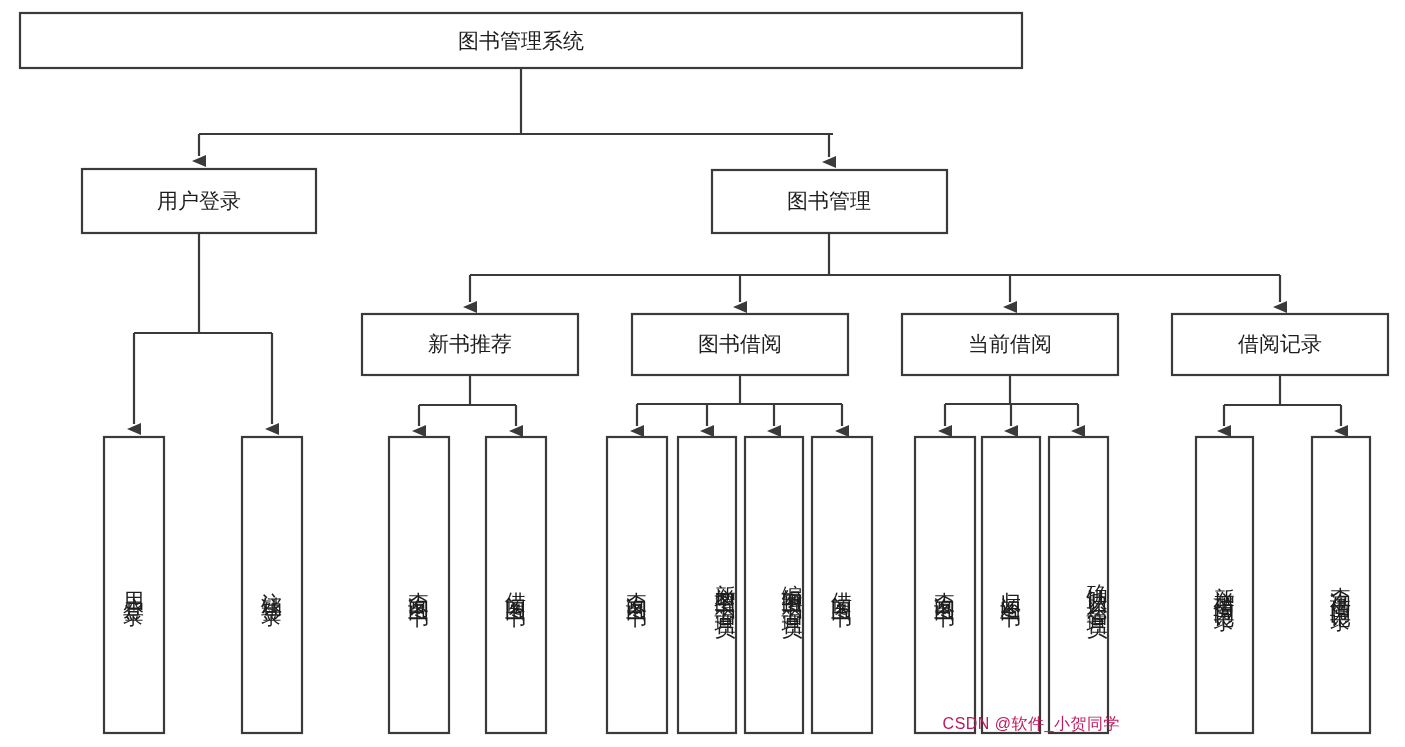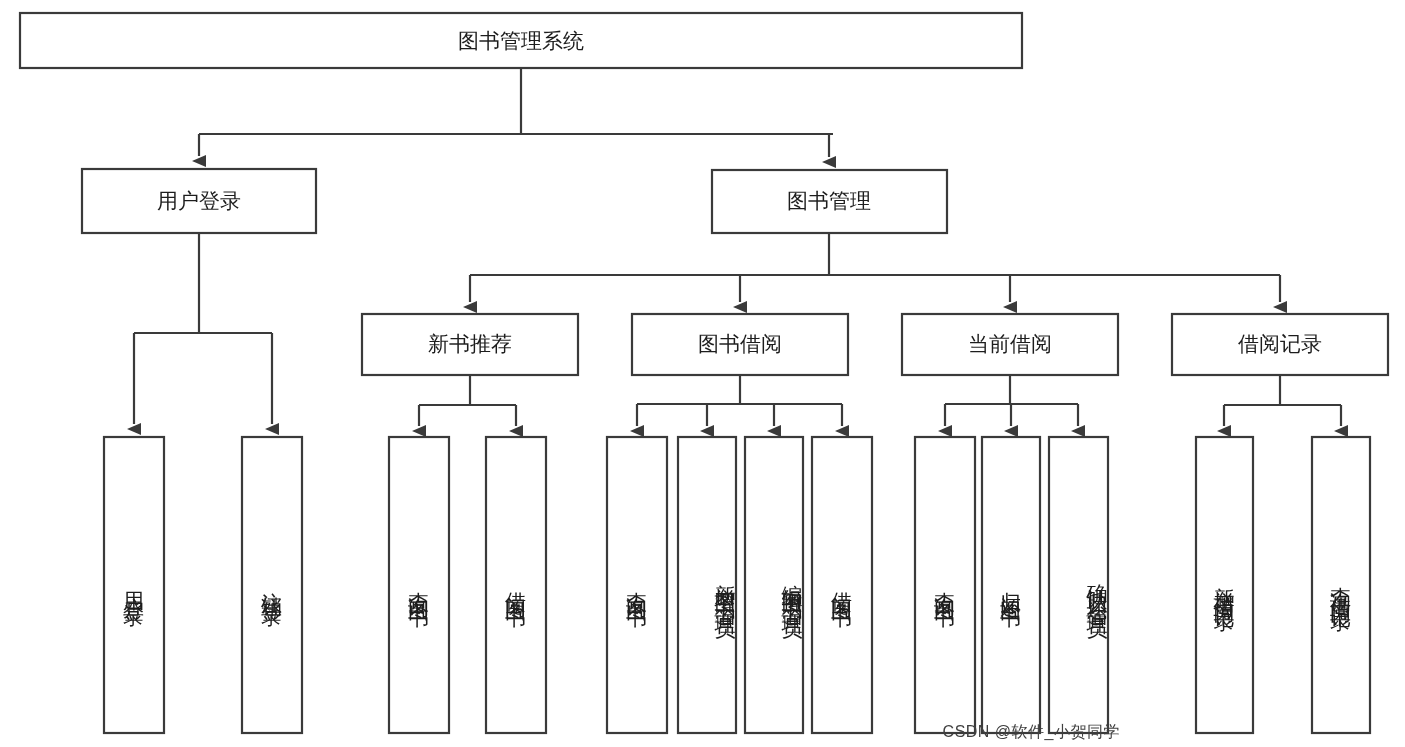--- a/index.html
+++ b/index.html
@@ -41,24 +41,24 @@
     color:#1d1d1d;
     display:flex;
     align-items:center;
     justify-content:center;
     white-space:nowrap;
     pointer-events:none;
   }
   #watermark{
     position:absolute;
     right:6px;
-    bottom:4px;
+    bottom:12px;
     font-family:"Liberation Sans","DejaVu Sans",sans-serif;
     font-size:16px;
-    color:#404040;
+    color:#be185d;
     letter-spacing:0.5px;
     white-space:nowrap;
   }
 </style>
 </head>
 <body>
 
 <div id="diagram-root">
 
   <svg id="tree-svg" viewBox="0 0 1405 747">

